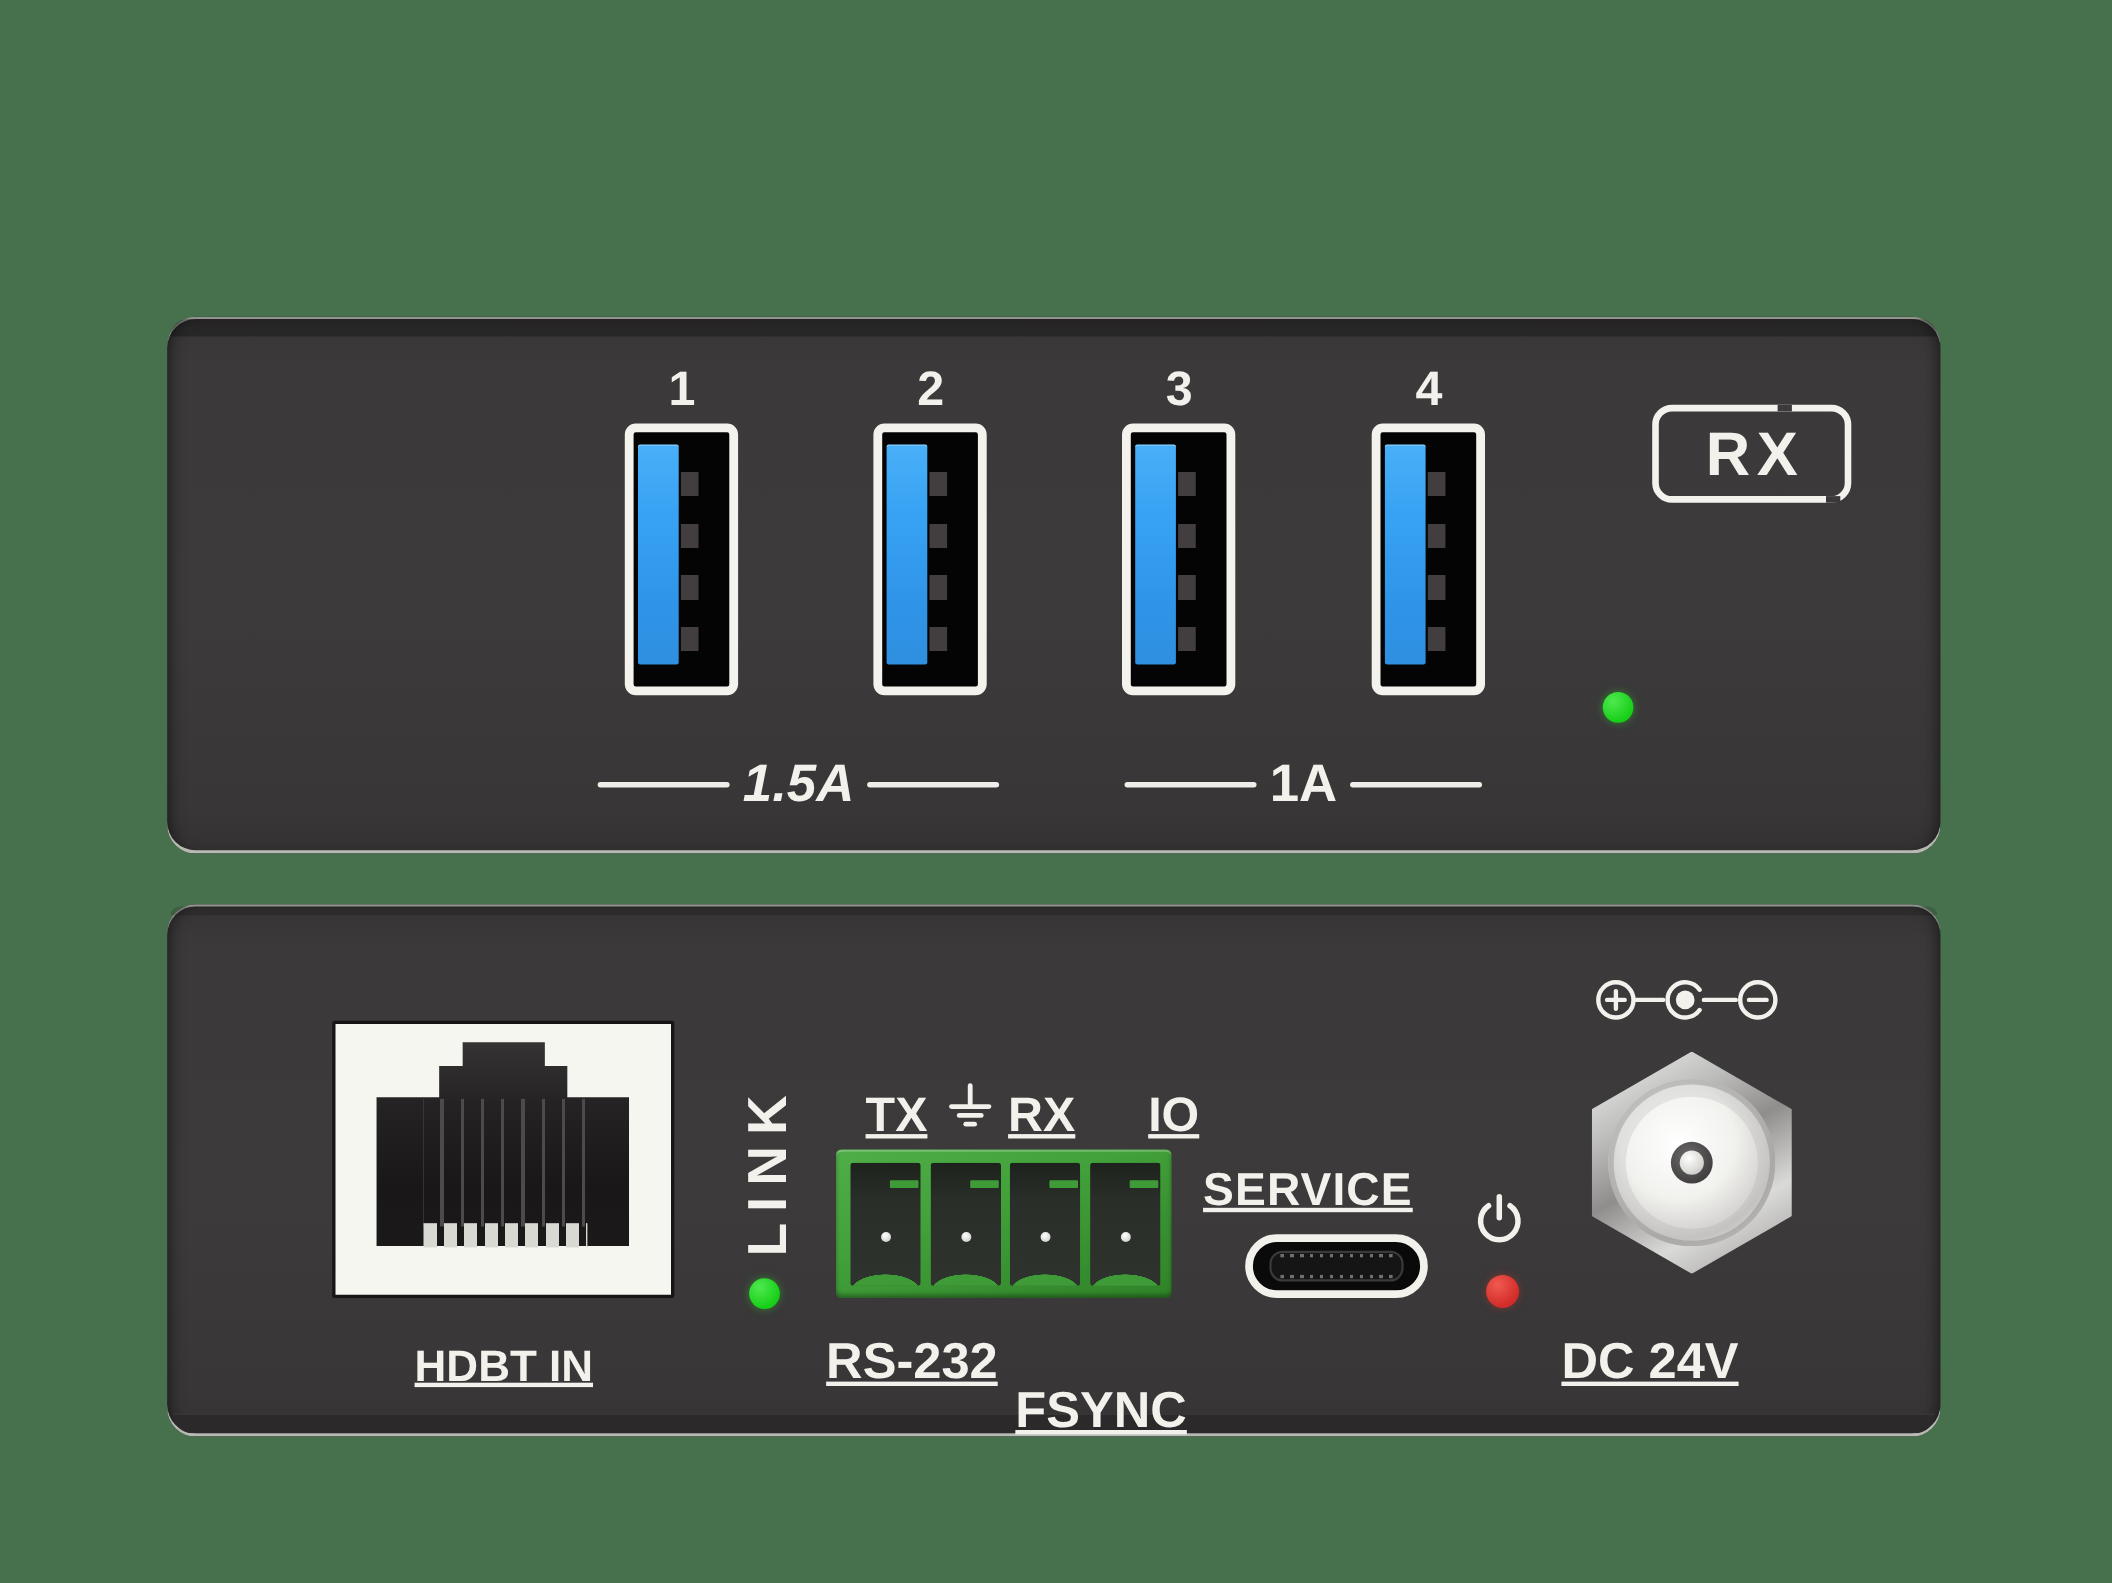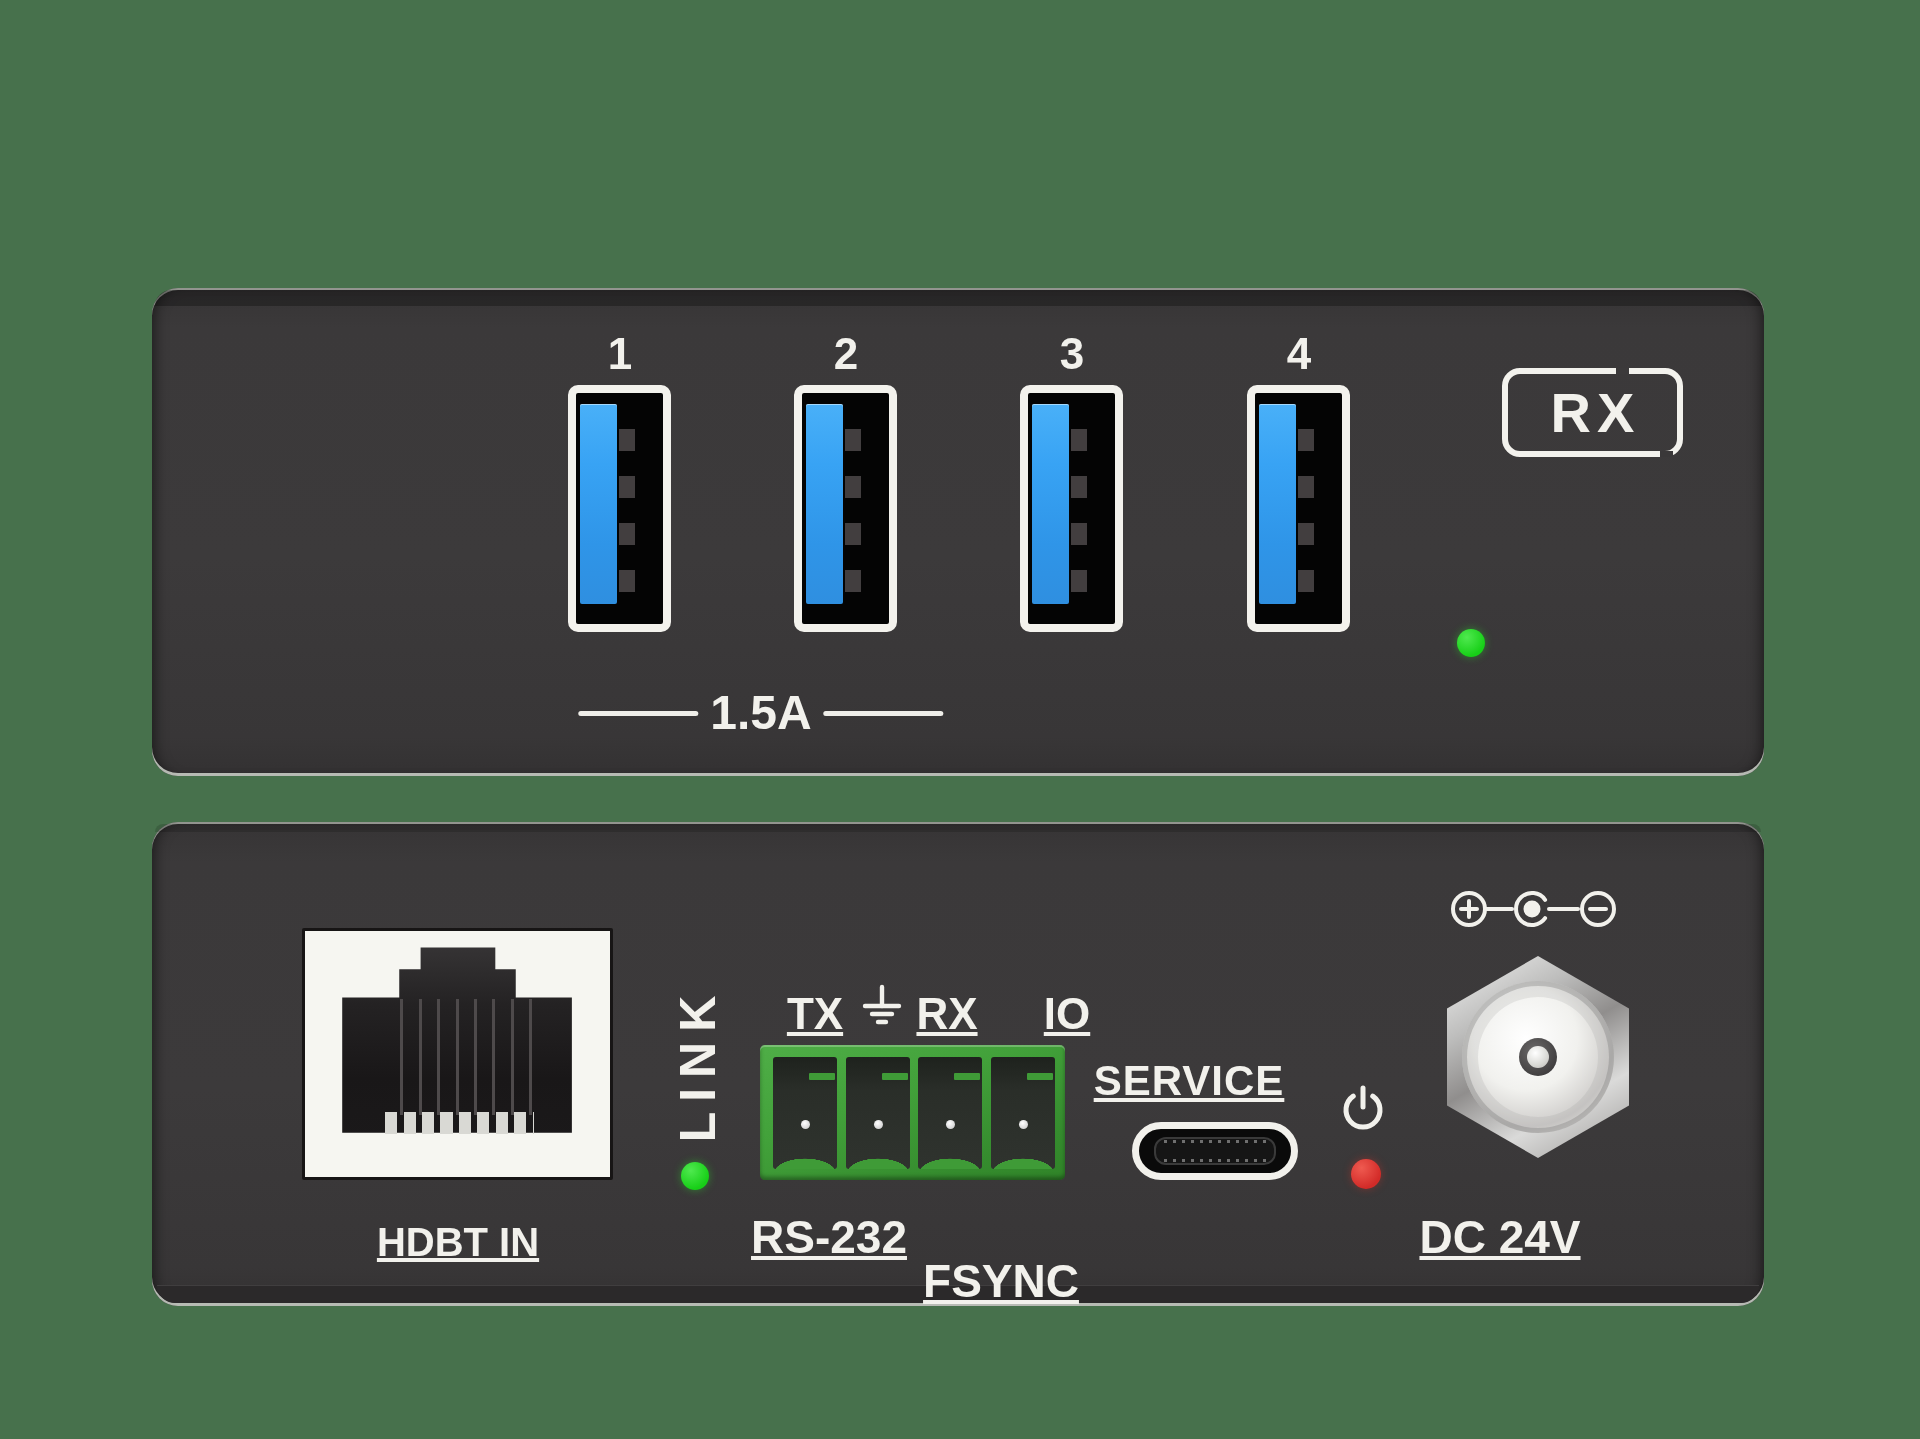--- a/index.html
+++ b/index.html
@@ -123,23 +123,28 @@
   </div>
   <div class="usb-port" style="left:1020px;">
     <div class="usb-tongue"></div>
     <div class="usb-nubs"></div>
   </div>
   <div class="usb-port" style="left:1247px;">
     <div class="usb-tongue"></div>
     <div class="usb-nubs"></div>
   </div>
 
-  <div class="amp-group" style="left:761px;">
+  <div class="amp-group" style="left:726px;font-style:italic;">
     <div class="dash"></div>
     <div class="amp-text">1.5A</div>
+    <div class="dash"></div>
+  </div>
+  <div class="amp-group" style="left:1185px;">
+    <div class="dash"></div>
+    <div class="amp-text">1A</div>
     <div class="dash"></div>
   </div>
 
   <div class="rx-badge">
     <span class="rx-text">RX</span>
   </div>
 
   <div class="led led-green" style="left:1457px;top:629px;"></div>
 
   <div class="panel panel-bottom"></div>

